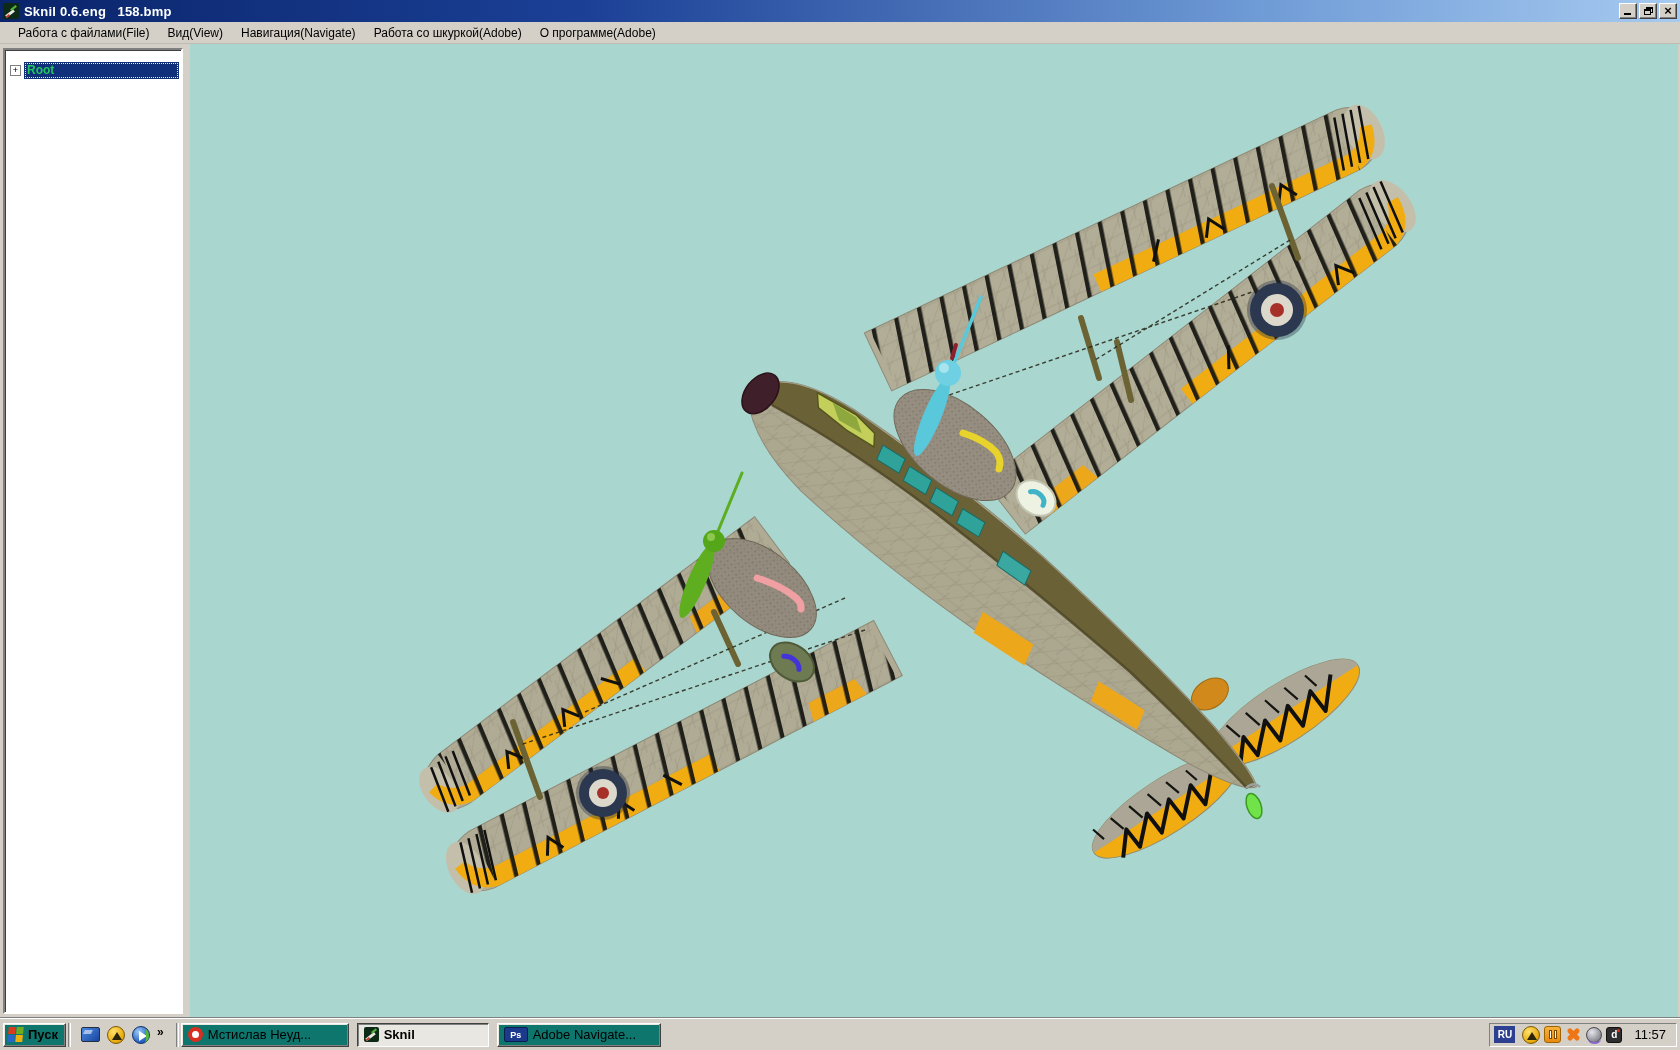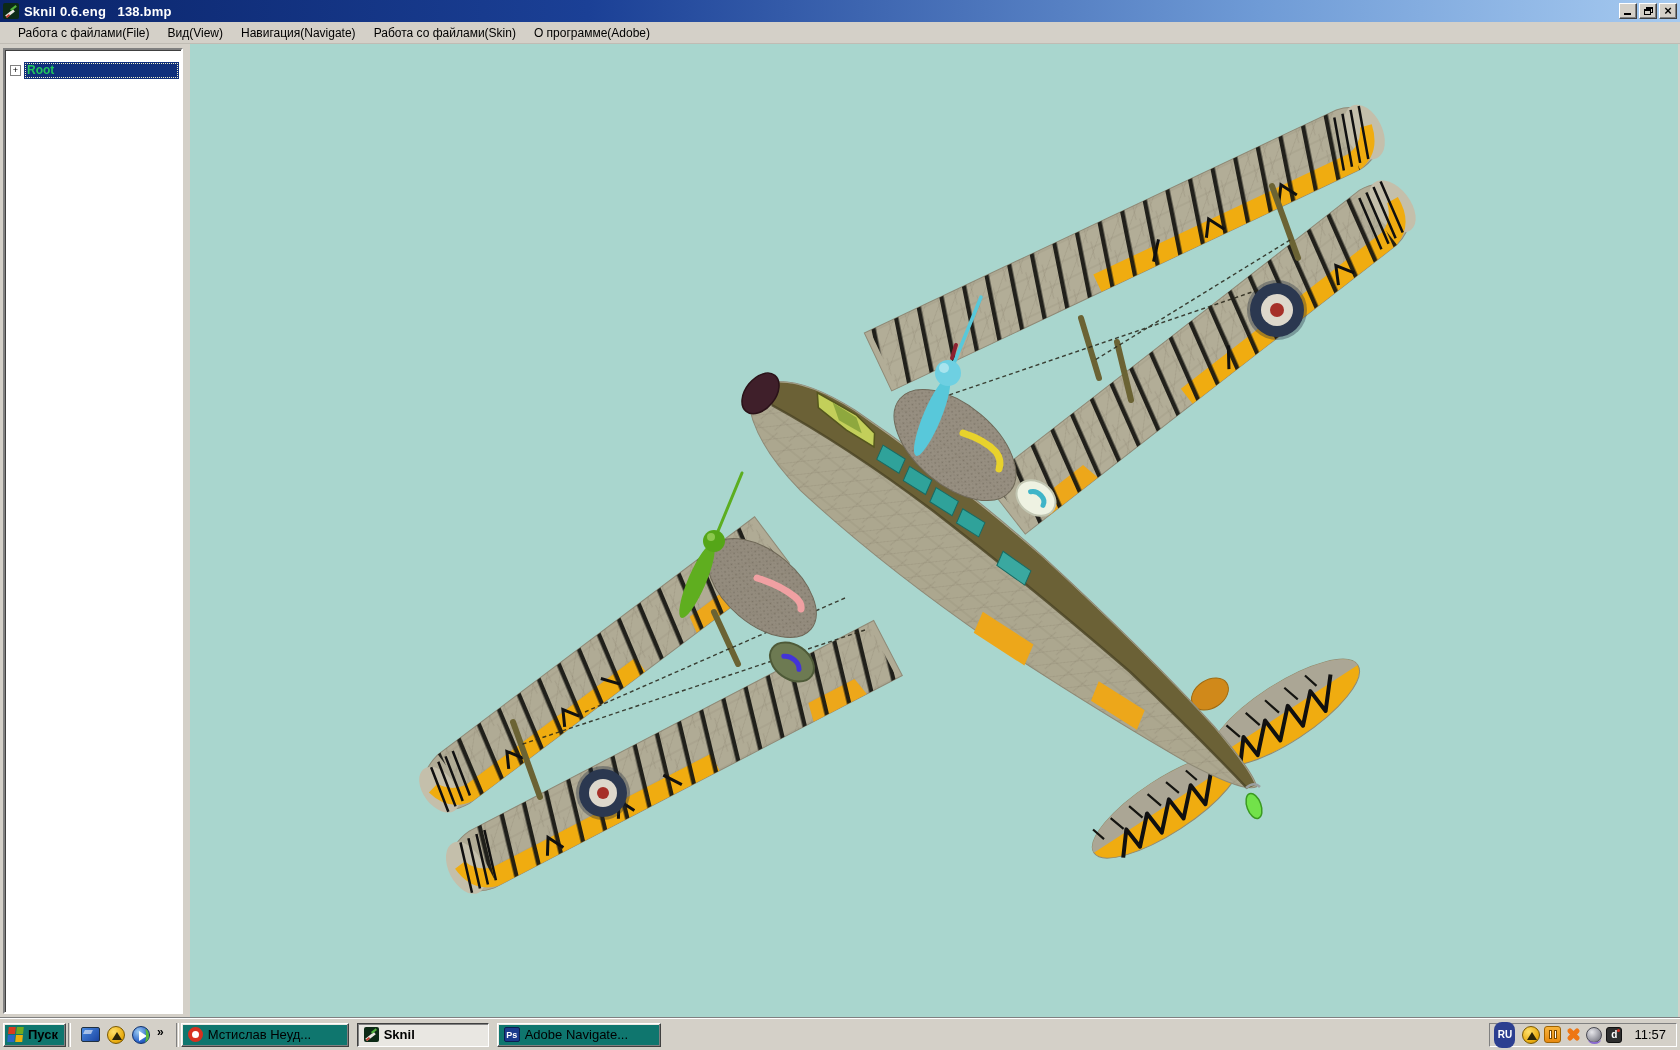--- a/index.html
+++ b/index.html
@@ -65,26 +65,26 @@
   .ql-media::after { content:""; position:absolute; right:0px; top:2px; width:5px; height:13px; border-right:3px solid #58b838; border-radius:50%; }
   .chevron { font-size:12px; font-weight:bold; padding:0 2px 6px 0; }
   .taskbtn { height:24px; display:flex; align-items:center; gap:5px; padding:0 6px; font-size:13px; overflow:hidden; white-space:nowrap; }
   .taskbtn.active { font-weight:bold; }
   .opera-icon { width:15px; height:15px; border-radius:50%; border:4px solid #d83020; background:#fff; flex:0 0 auto; }
   .sknil-icon { width:15px; height:15px; background:#0d2a16; border-radius:2px; position:relative; overflow:hidden; flex:0 0 auto; }
   .sknil-icon i { position:absolute; display:block; }
   .sknil-icon .b1 { left:1px; top:8px; width:11px; height:3px; background:#e8e6e0; transform:rotate(-38deg); }
   .sknil-icon .b2 { left:7px; top:3px; width:6px; height:2px; background:#52b43c; transform:rotate(-38deg); }
   .sknil-icon .b3 { left:2px; top:11px; width:4px; height:2px; background:#c03a2c; transform:rotate(-38deg); }
-  .ps-icon { width:16px; height:15px; background:#1b3a8c; border:1px solid #0c1e50; border-radius:2px; color:#fff;
+  .ps-icon { width:24px; height:15px; background:#1b3a8c; border:1px solid #0c1e50; border-radius:2px; color:#fff;
     font-size:9px; font-weight:bold; display:flex; align-items:center; justify-content:center; flex:0 0 auto; }
   .spacer { flex:1 1 auto; }
   .tray { display:flex; align-items:center; gap:4px; height:24px; padding:0 6px 0 4px; border:1px solid; border-color:#808080 #fff #fff #808080; }
-  .ru-badge { width:21px; height:26px; background:#2c3f90; color:#fff; font-size:10px; font-weight:bold;
-    display:flex; align-items:center; justify-content:center; margin-right:3px;border-radius:8px; }
+  .ru-badge { width:21px; height:17px; background:#2c3f90; color:#fff; font-size:10px; font-weight:bold;
+    display:flex; align-items:center; justify-content:center; margin-right:3px; }
   .tray-pause { width:17px; height:17px; background:linear-gradient(#f7b33c,#e88a10); border:1px solid #a06200; border-radius:3px; display:flex; align-items:center; justify-content:center; gap:2px; }
   .tray-pause i { display:block; width:3px; height:9px; background:#fff; border:1px solid #7a4a00; }
   .tray-star { width:17px; height:17px; position:relative; }
   .tray-star::before, .tray-star::after { content:""; position:absolute; left:1px; top:6px; width:15px; height:5px; background:#ee7614; border-radius:3px; }
   .tray-star::before { transform:rotate(45deg); }
   .tray-star::after { transform:rotate(-45deg); }
   .tray-sphere { width:16px; height:16px; border-radius:50%; background:radial-gradient(circle at 35% 30%,#e6e6ea,#8a8a94 70%,#55555e); border:1px solid #4a4a52; position:relative; }
   .tray-sphere::after { content:""; position:absolute; left:1px; top:7px; width:13px; height:7px; border-bottom:2px solid #8a6ad0; border-radius:50%; }
   .tray-d { width:16px; height:16px; background:#2e2e2e; border:1px solid #111; border-radius:3px; color:#fff; font-size:10px; font-weight:bold; display:flex; align-items:center; justify-content:center; position:relative; }
   .tray-d::after { content:""; position:absolute; right:1px; top:1px; width:3px; height:3px; border-radius:50%; background:#d83020; }
@@ -94,42 +94,42 @@
 <body>
 
 <div class="screen">
 
   <div class="titlebar">
     <span class="app-icon">
         <i class="b1"></i>
         <i class="b2"></i>
         <i class="b3"></i>
       </span>
-    <span class="title-text">Sknil 0.6.eng   138.bmp</span>
+    <span class="title-text">Sknil 0.6.eng   158.bmp</span>
     <span class="win-controls">
       <span class="winbtn">
           <span class="glyph-min"></span>
         </span>
       <span class="winbtn">
           <span class="glyph-restore">
             <span class="r1"></span>
             <span class="r2"></span>
           </span>
         </span>
       <span class="winbtn">
           <span class="glyph-close">×</span>
         </span>
     </span>
   </div>
 
   <div class="menubar">
     <span class="menu-item">Работа с файлами(File)</span>
     <span class="menu-item">Вид(View)</span>
     <span class="menu-item">Навигация(Navigate)</span>
-    <span class="menu-item">Работа со файлами(Skin)</span>
+    <span class="menu-item">Работа со шкуркой(Adobe)</span>
     <span class="menu-item">О программе(Adobe)</span>
   </div>
 
   <div class="content">
     <div class="treepanel">
       <div class="tree-row">
         <span class="expander">+</span>
         <span class="tree-sel">Root</span>
       </div>
     </div>

